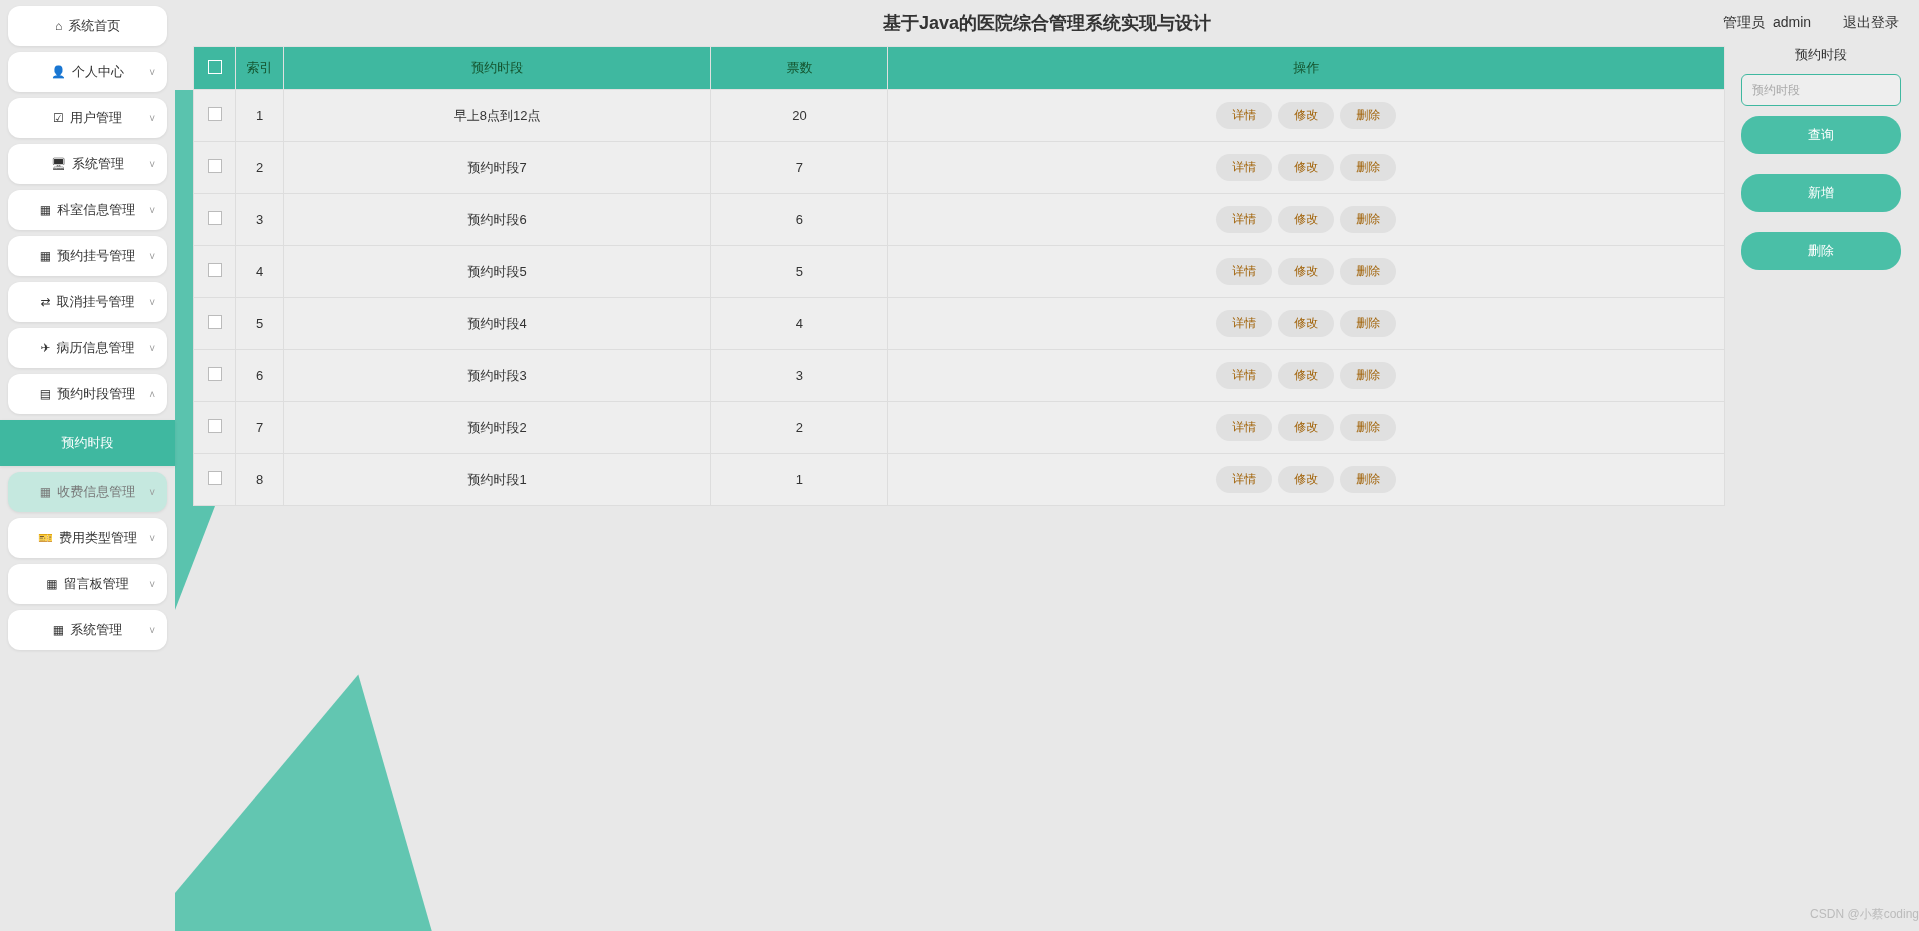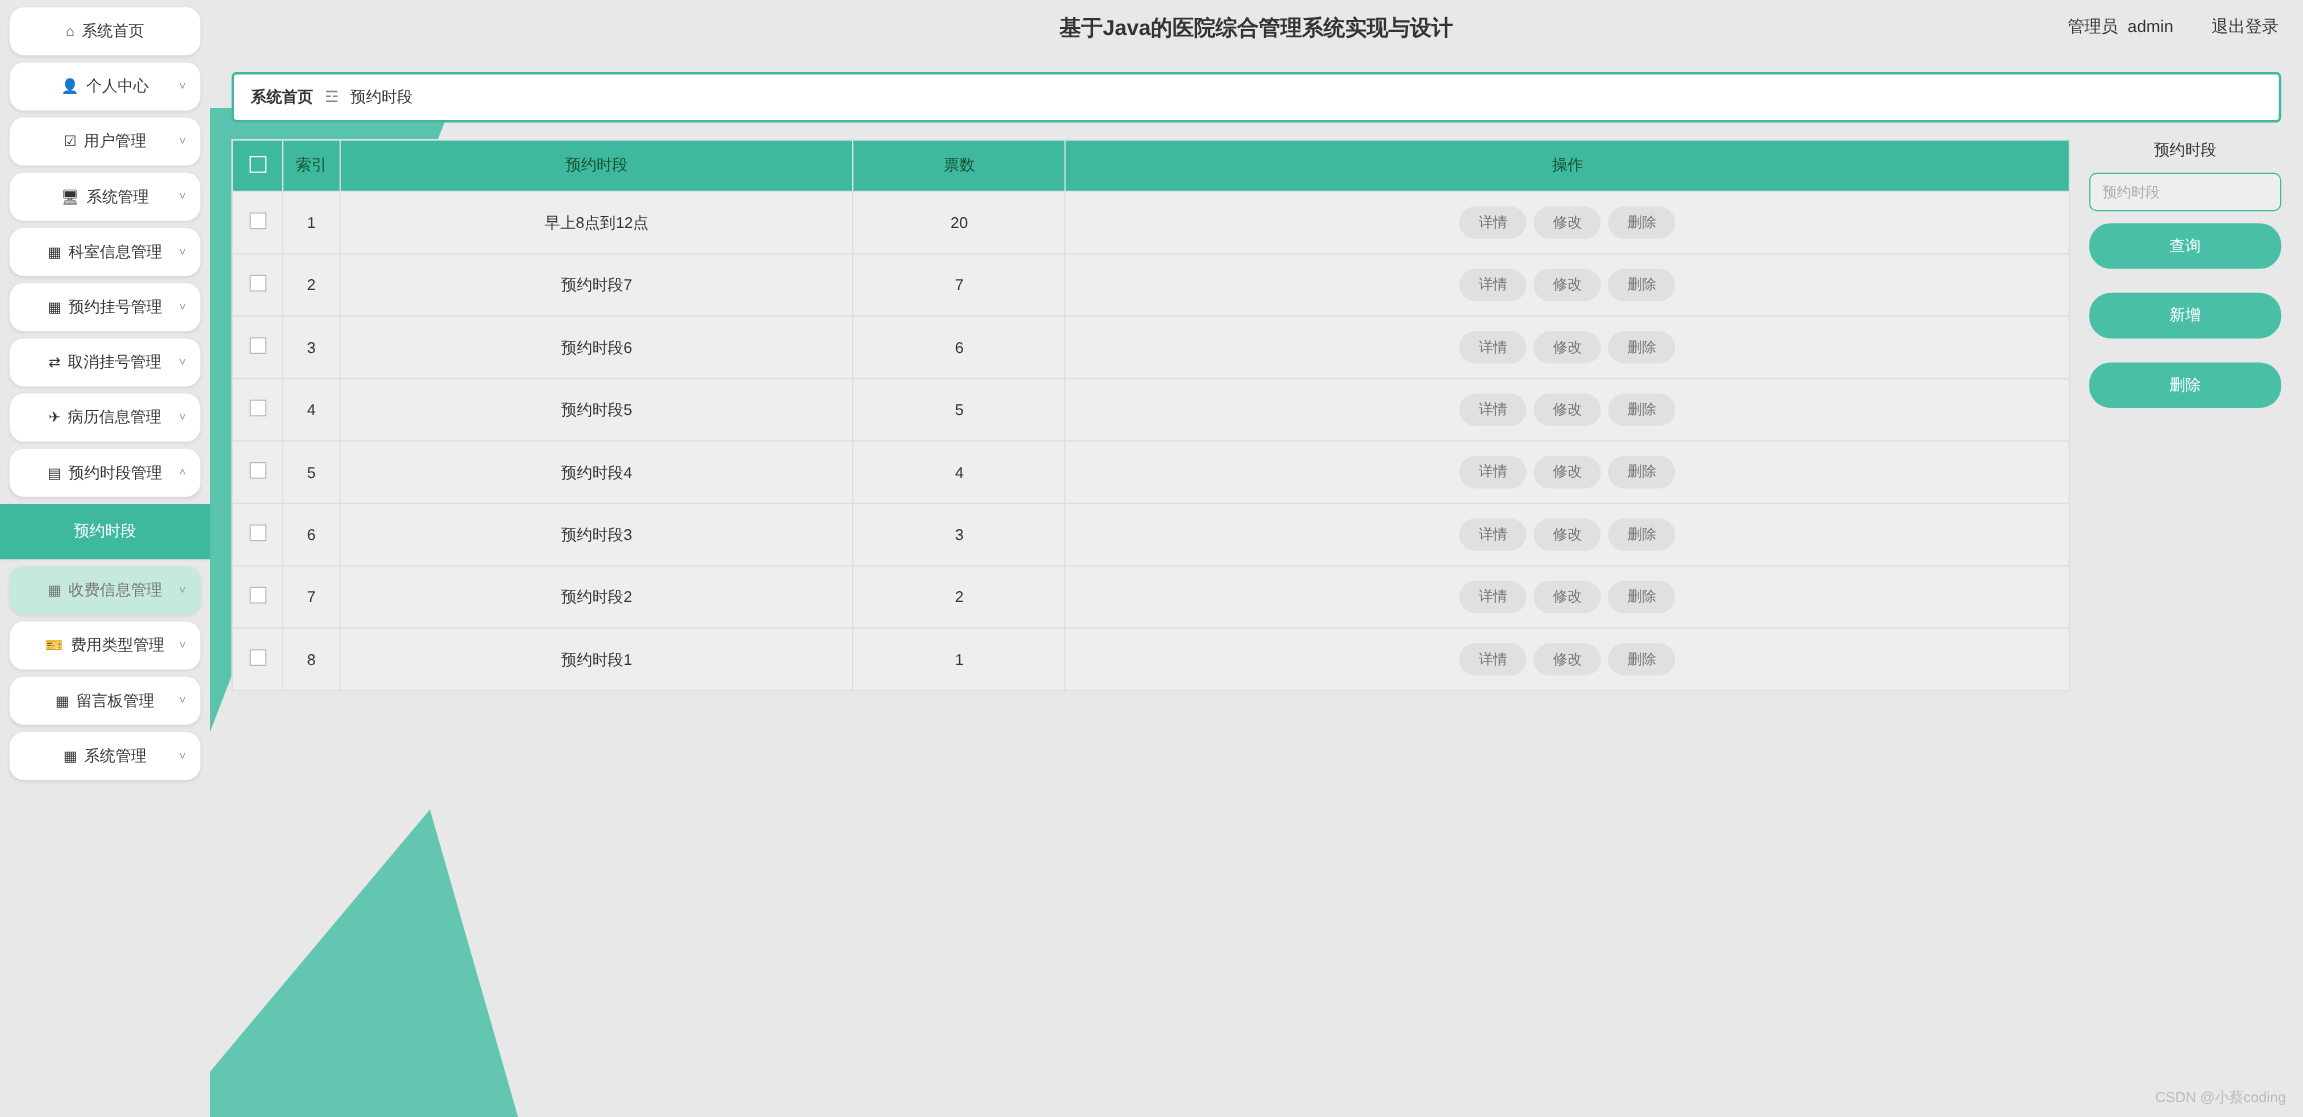--- a/index.html
+++ b/index.html
@@ -24,27 +24,27 @@
 .crumb .sep { margin: 0 6px; color: #888; }
 .content { display: flex; margin: 0 18px; gap: 16px; position: relative; z-index: 1; }
 .table-wrap { flex: 1; background: transparent; }
 table { width: 100%; border-collapse: collapse; background: #eee; }
 th { background: #3fb8a0; color: #14532d; font-weight: normal; padding: 12px 8px; font-size: 13px; border: 1px solid #e0e0e0; text-align: center; }
 th:first-child { width: 42px; }
 th:nth-child(2) { width: 48px; }
 td { background: #eee; border: 1px solid #ddd; padding: 12px 8px; text-align: center; font-size: 13px; }
 .chk { width: 14px; height: 14px; border: 1px solid #bbb; display: inline-block; background: #fff; }
 th .chk { border-color: #fff; background: transparent; }
-.row-btn { display: inline-block; background: #e0e0e0; color: #737373; border-radius: 16px; padding: 5px 16px; margin: 0 3px; cursor: pointer; font-size: 12px; }
+.row-btn { display: inline-block; background: #e0e0e0; color: #a16207; border-radius: 16px; padding: 5px 16px; margin: 0 3px; cursor: pointer; font-size: 12px; }
 .side-panel { width: 160px; }
 .sp-title { text-align: center; font-size: 13px; margin-bottom: 10px; color: #333; }
 .sp-input { width: 100%; border: 1px solid #3fb8a0; border-radius: 6px; padding: 8px 10px; background: #eee; font-size: 12px; margin-bottom: 10px; outline: none; }
 .sp-input::placeholder { color: #aaa; }
 .sp-btn { width: 100%; background: #4abfa7; color: #fff; border: none; border-radius: 18px; padding: 10px 0; margin-bottom: 20px; cursor: pointer; font-size: 13px; }
-.watermark { position: absolute; right: 14px; bottom: 8px; color: #bbb; font-size: 12px; z-index: 3; }
+.watermark { position: absolute; right: 0; bottom: 8px; color: #bbb; font-size: 12px; z-index: 3; }
 </style>
 </head>
 <body>
 
 <div class="app">
   <div class="sidebar" id="sidebar">
       <div class="side-item">
         <span class="icon">⌂</span>
         <span class="label">系统首页</span>
       </div>
@@ -115,25 +115,20 @@
   <div class="main">
     <div class="bg-tri-1"></div>
     <div class="bg-tri-2"></div>
     <div class="header">
       <div class="title">基于Java的医院综合管理系统实现与设计</div>
       <div class="right">
         <span>管理员</span>
         <span style="margin-left:4px;">admin</span>
         <span>退出登录</span>
       </div>
-    </div>
-    <div class="crumb">
-      <b>系统首页</b>
-      <span class="sep">☲</span>
-      <span>预约时段</span>
     </div>
     <div class="content">
       <div class="table-wrap">
         <table>
           <thead>
               <tr id="thead-row">
                 <th><span class="chk"></span></th>
                 <th>索引</th>
                 <th>预约时段</th>
                 <th>票数</th>

